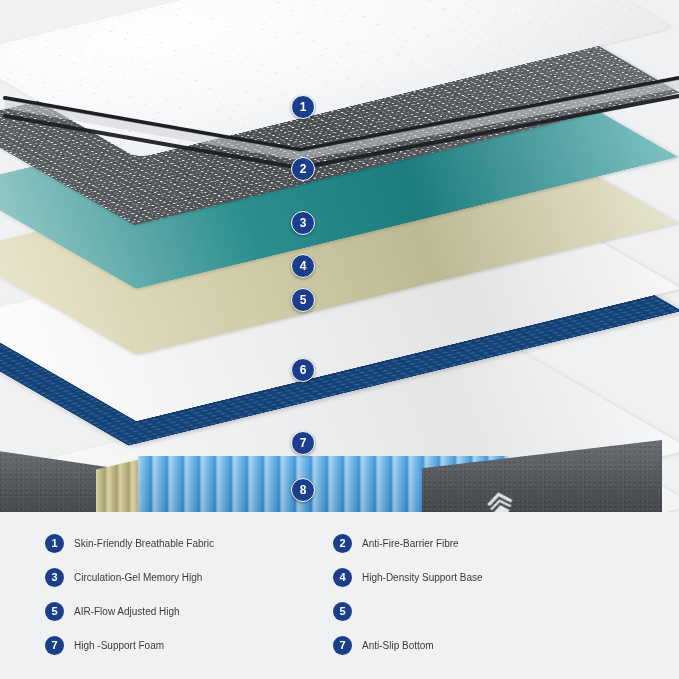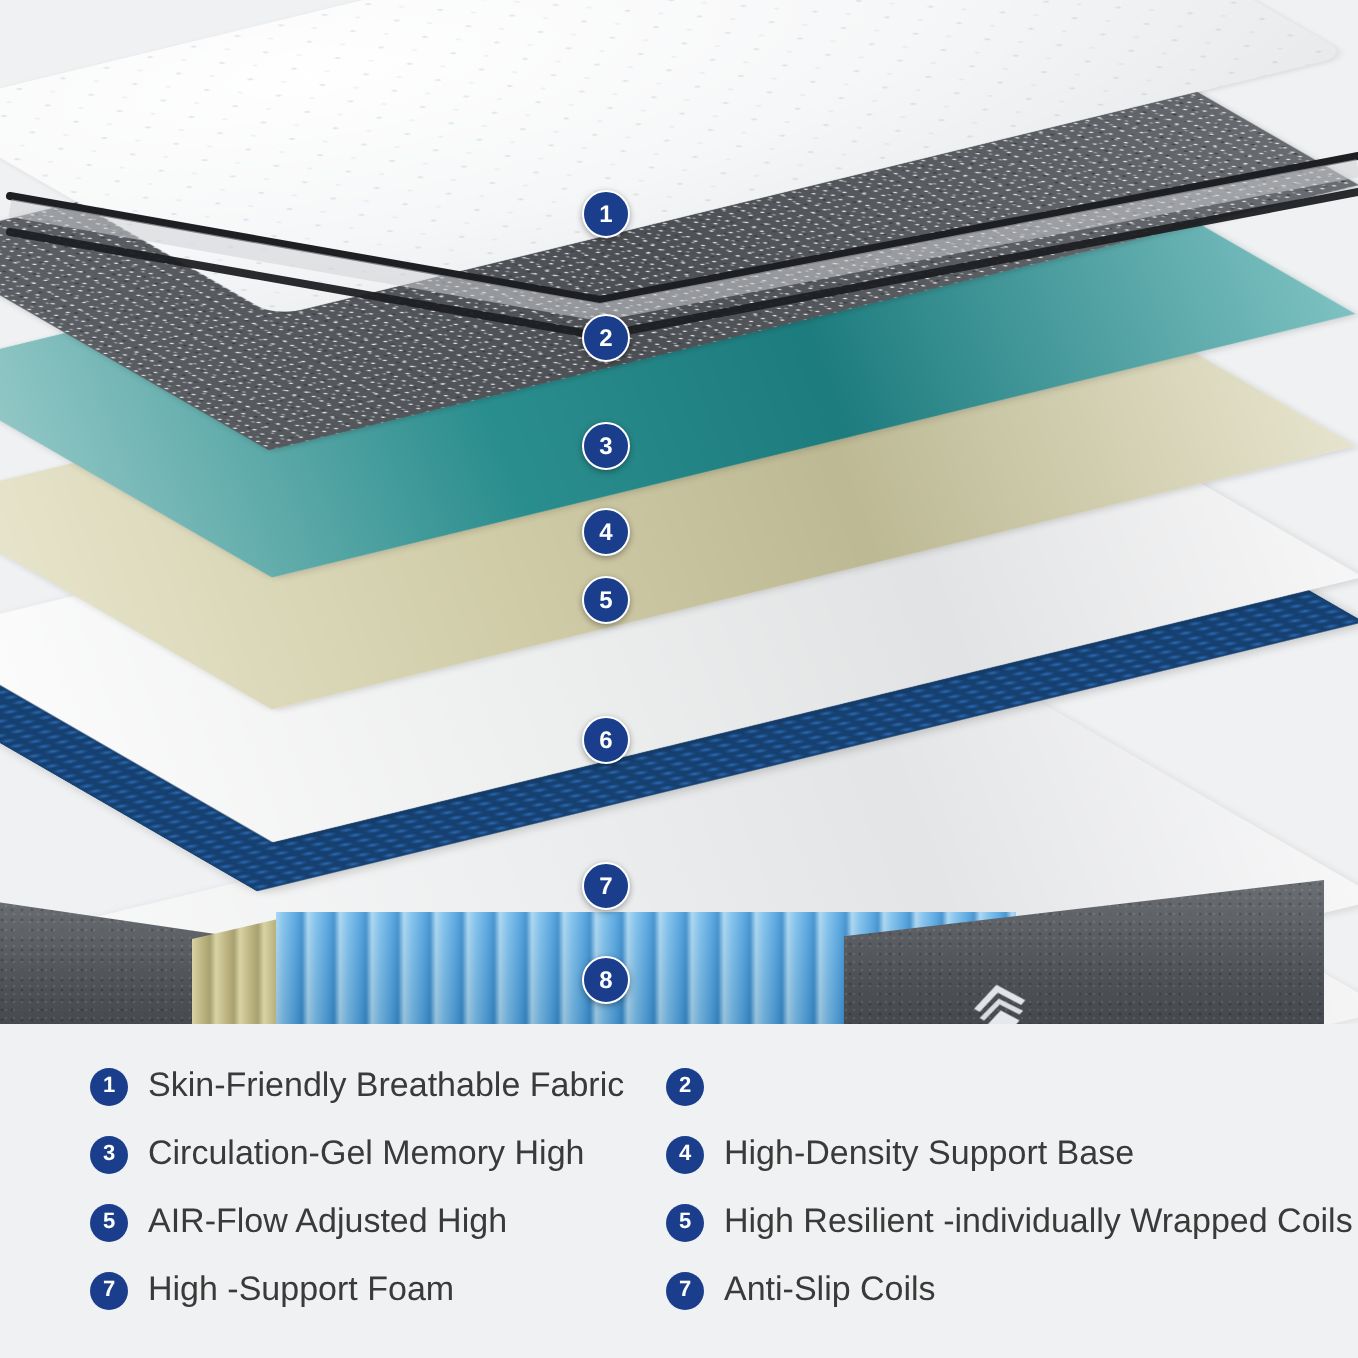--- a/index.html
+++ b/index.html
@@ -177,21 +177,21 @@
   }
   .legend .badge{
     width:19px;height:19px;border-radius:50%;
     background:#1a3e8c;color:#fff;
     font-size:11px;font-weight:bold;
     display:flex;align-items:center;justify-content:center;
     flex:0 0 auto;margin-right:10px;
     font-family:"Liberation Sans",sans-serif;
   }
   .legend .txt{
-    font-size:17px;color:#3a3a3a;white-space:nowrap;
+    font-size:10px;color:#3a3a3a;white-space:nowrap;
     font-family:"Liberation Sans",sans-serif;
   }
 </style>
 </head>
 <body>
 
 <div id="app">
 
   <div class="stage">
 
@@ -297,29 +297,29 @@
       </div>
       <div class="row">
         <span class="badge">7</span>
         <span class="txt">High -Support Foam</span>
       </div>
     </div>
 
     <div class="col colR">
       <div class="row">
         <span class="badge">2</span>
+        <span class="txt">Anti-Fire-Barrier Fibre</span>
       </div>
       <div class="row">
         <span class="badge">4</span>
         <span class="txt">High-Density Support Base</span>
       </div>
       <div class="row">
         <span class="badge">5</span>
-        <span class="txt">High Resilient -individually Wrapped Coils</span>
       </div>
       <div class="row">
         <span class="badge">7</span>
-        <span class="txt">Anti-Slip Coils</span>
+        <span class="txt">Anti-Slip Bottom</span>
       </div>
     </div>
 
   </div>
 </div>
 
 </body></html>

